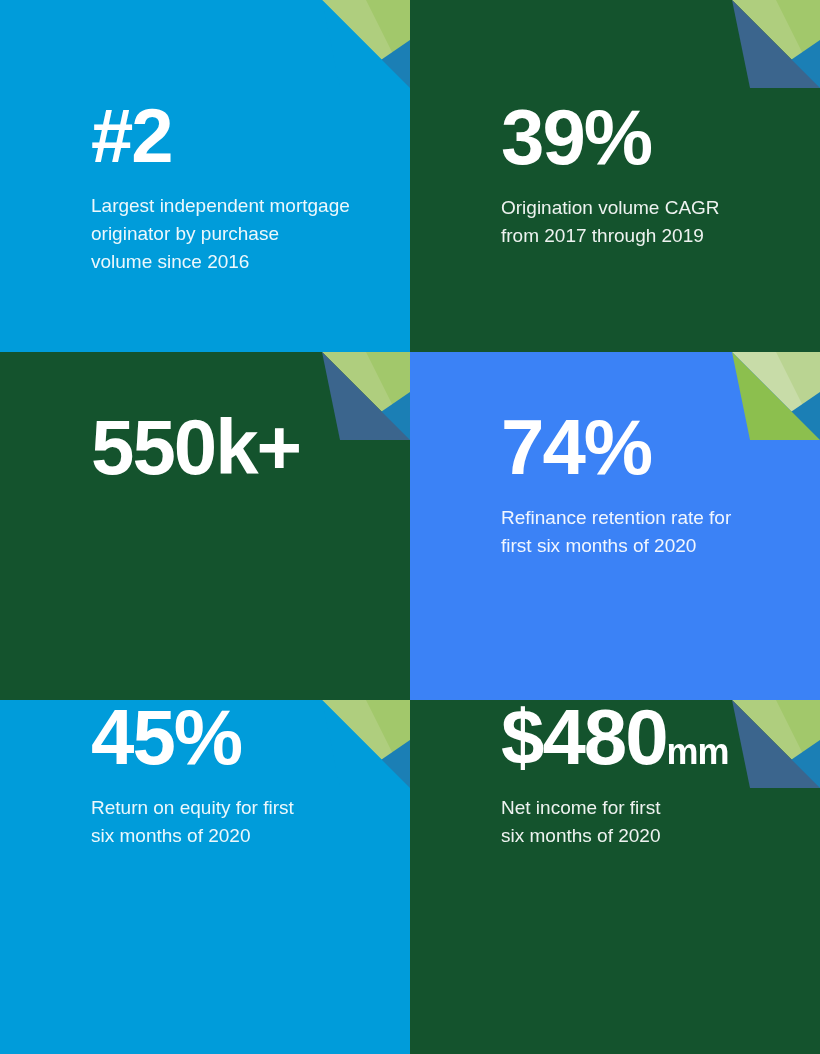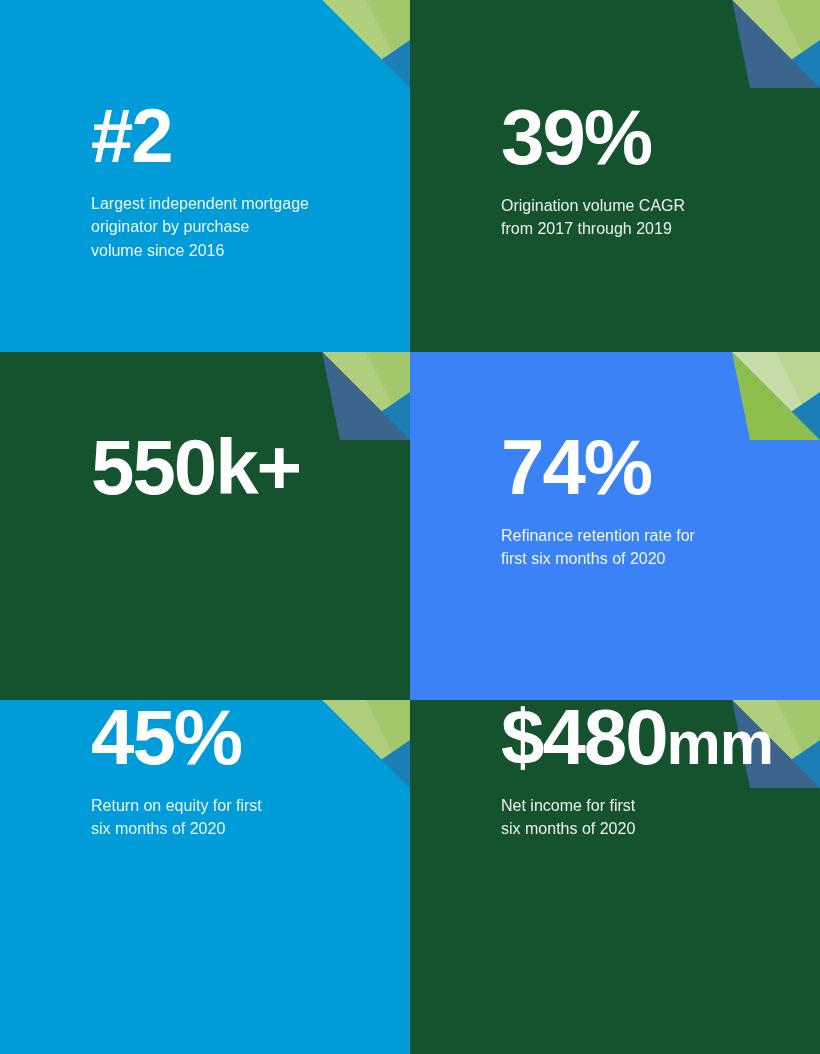--- a/index.html
+++ b/index.html
@@ -32,41 +32,41 @@
   .stat-panel.theme-cyan  { background:#009CDA; }
   .stat-panel.theme-navy  { background:#14532d; }
   .stat-panel.theme-green { background:#3b82f6; }
 
   
   .stat-body {
     position:relative;
     z-index:3;
   }
   .row-1 .stat-body { padding-top:100px; }
-  .row-2 .stat-body { padding-top:78px; }
+  .row-2 .stat-body { padding-top:58px; }
   .row-3 .stat-body { }
 
   .stat-value {
     color:#ffffff;
     font-weight:bold;
     font-size:76px;
     line-height:0.96;
     letter-spacing:-2px;
     white-space:nowrap;
   }
   .stat-value .unit-suffix {
-    font-size:61px;
+    font-size:36px;
     letter-spacing:-1px;
   }
   .stat-value.size-lg { font-size:78px; }
 
   .stat-caption {
     margin-top:19px;
     color:#ffffff;
-    font-size:16px;
+    font-size:19px;
     line-height:1.47;
     font-weight:normal;
     opacity:0.93;
     white-space:pre-line;
   }
 
   
   .corner-ribbon {
     position:absolute;
     top:0;

